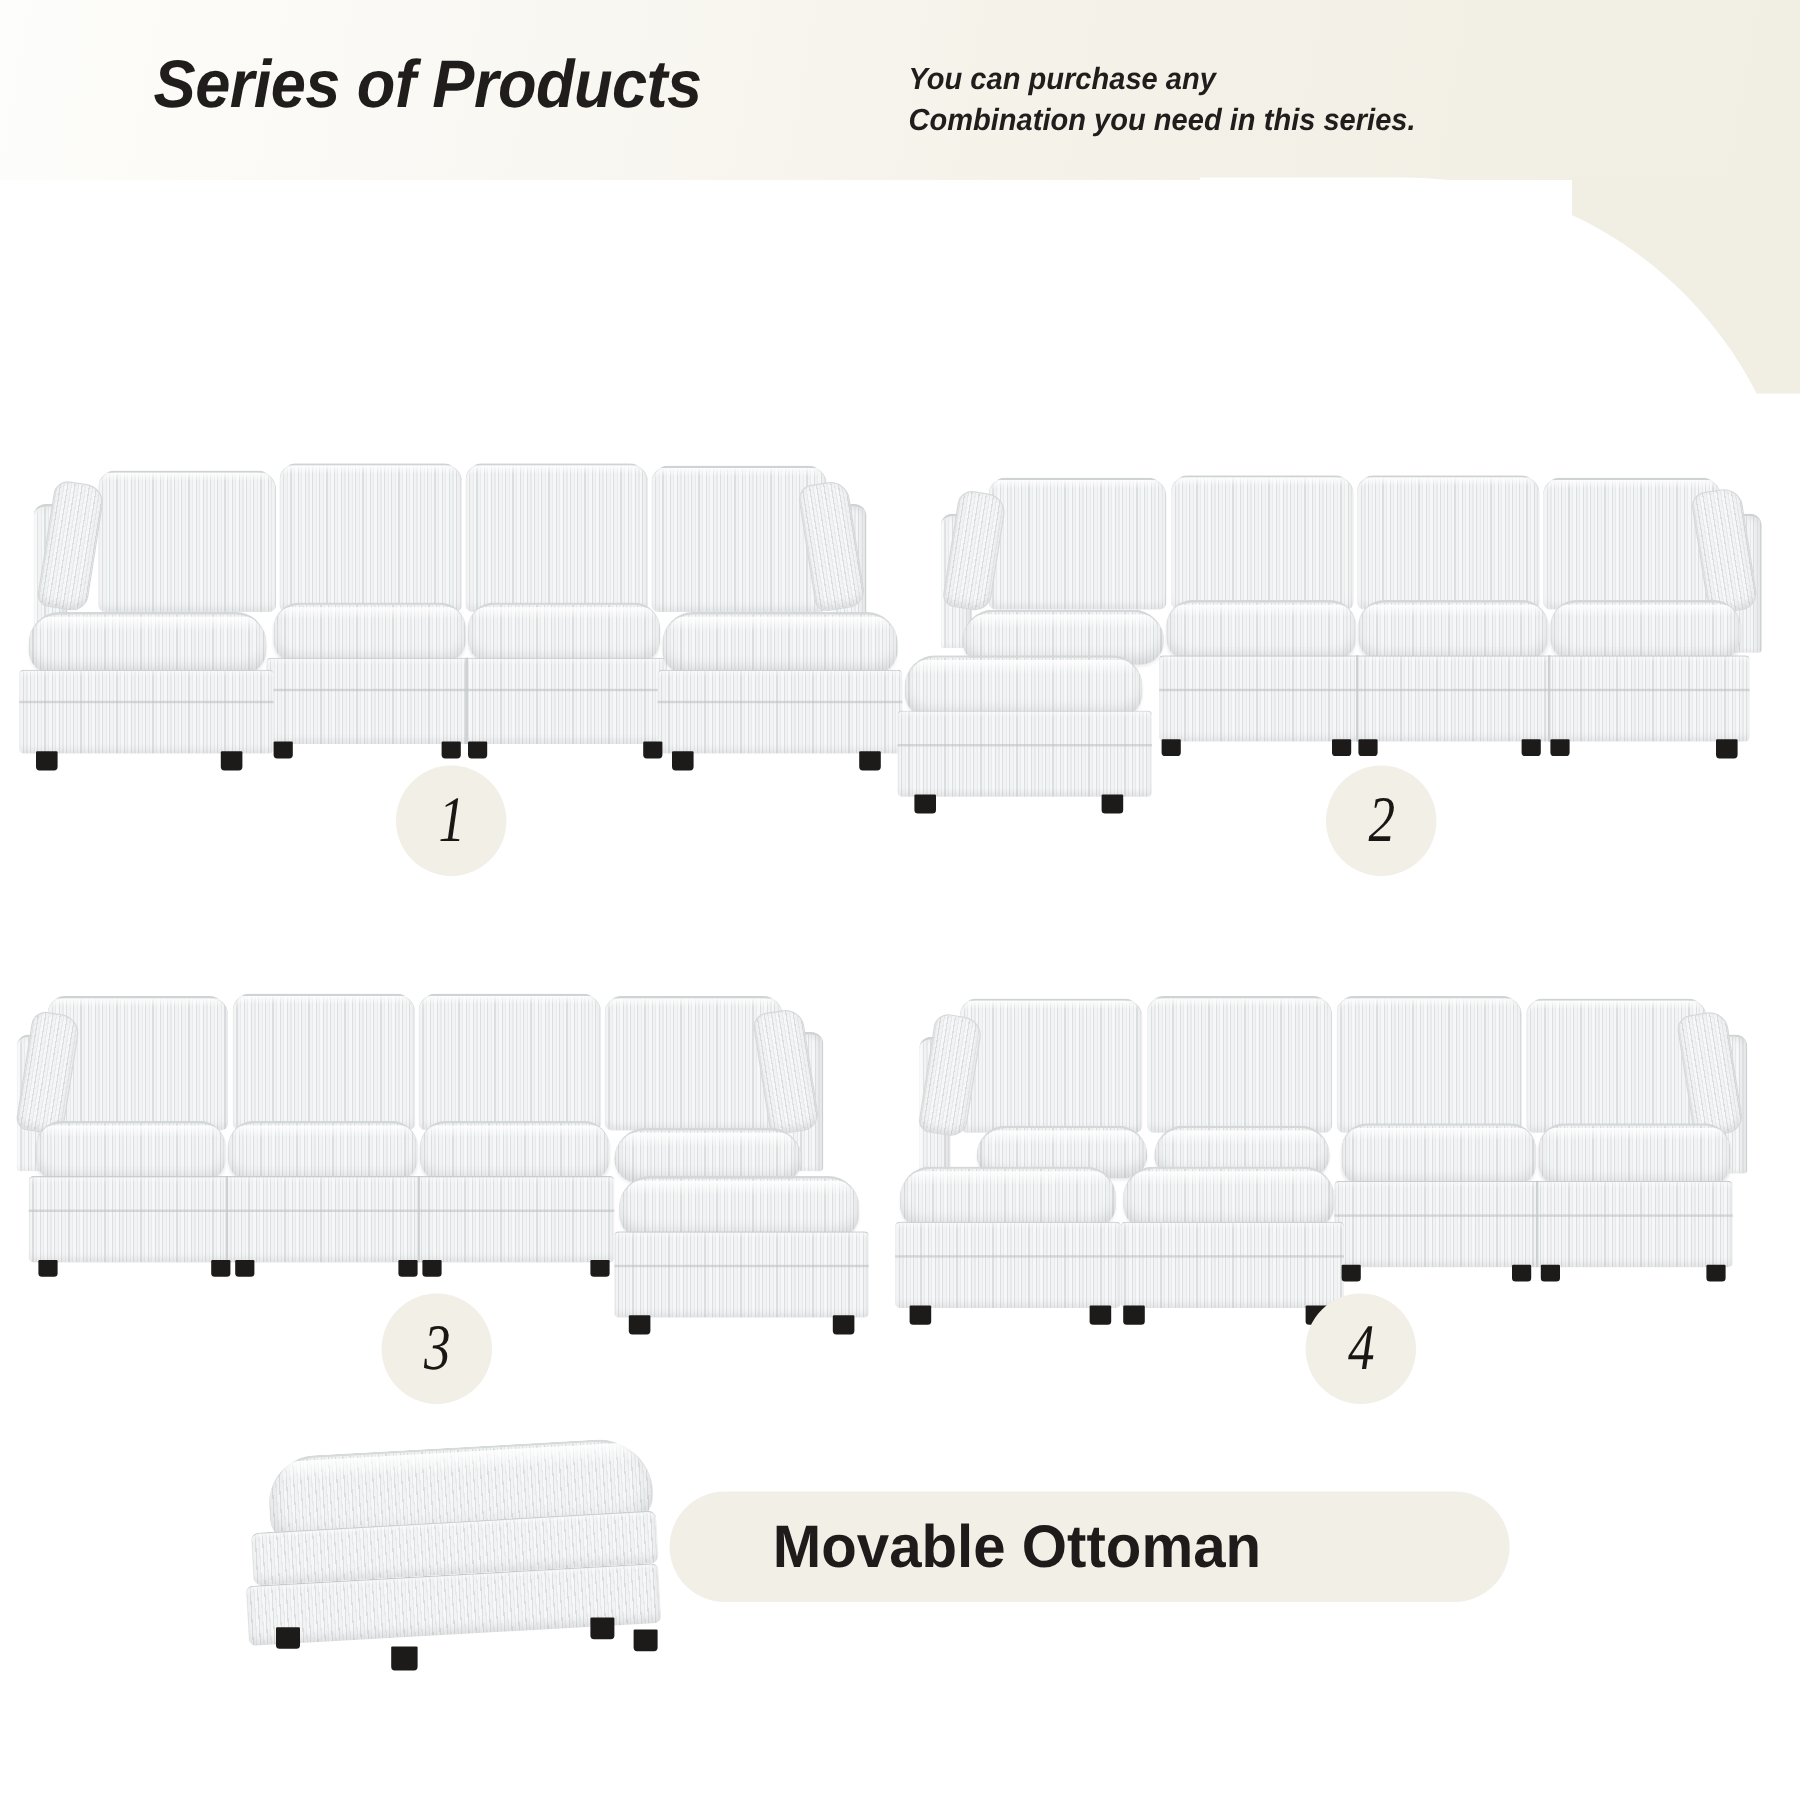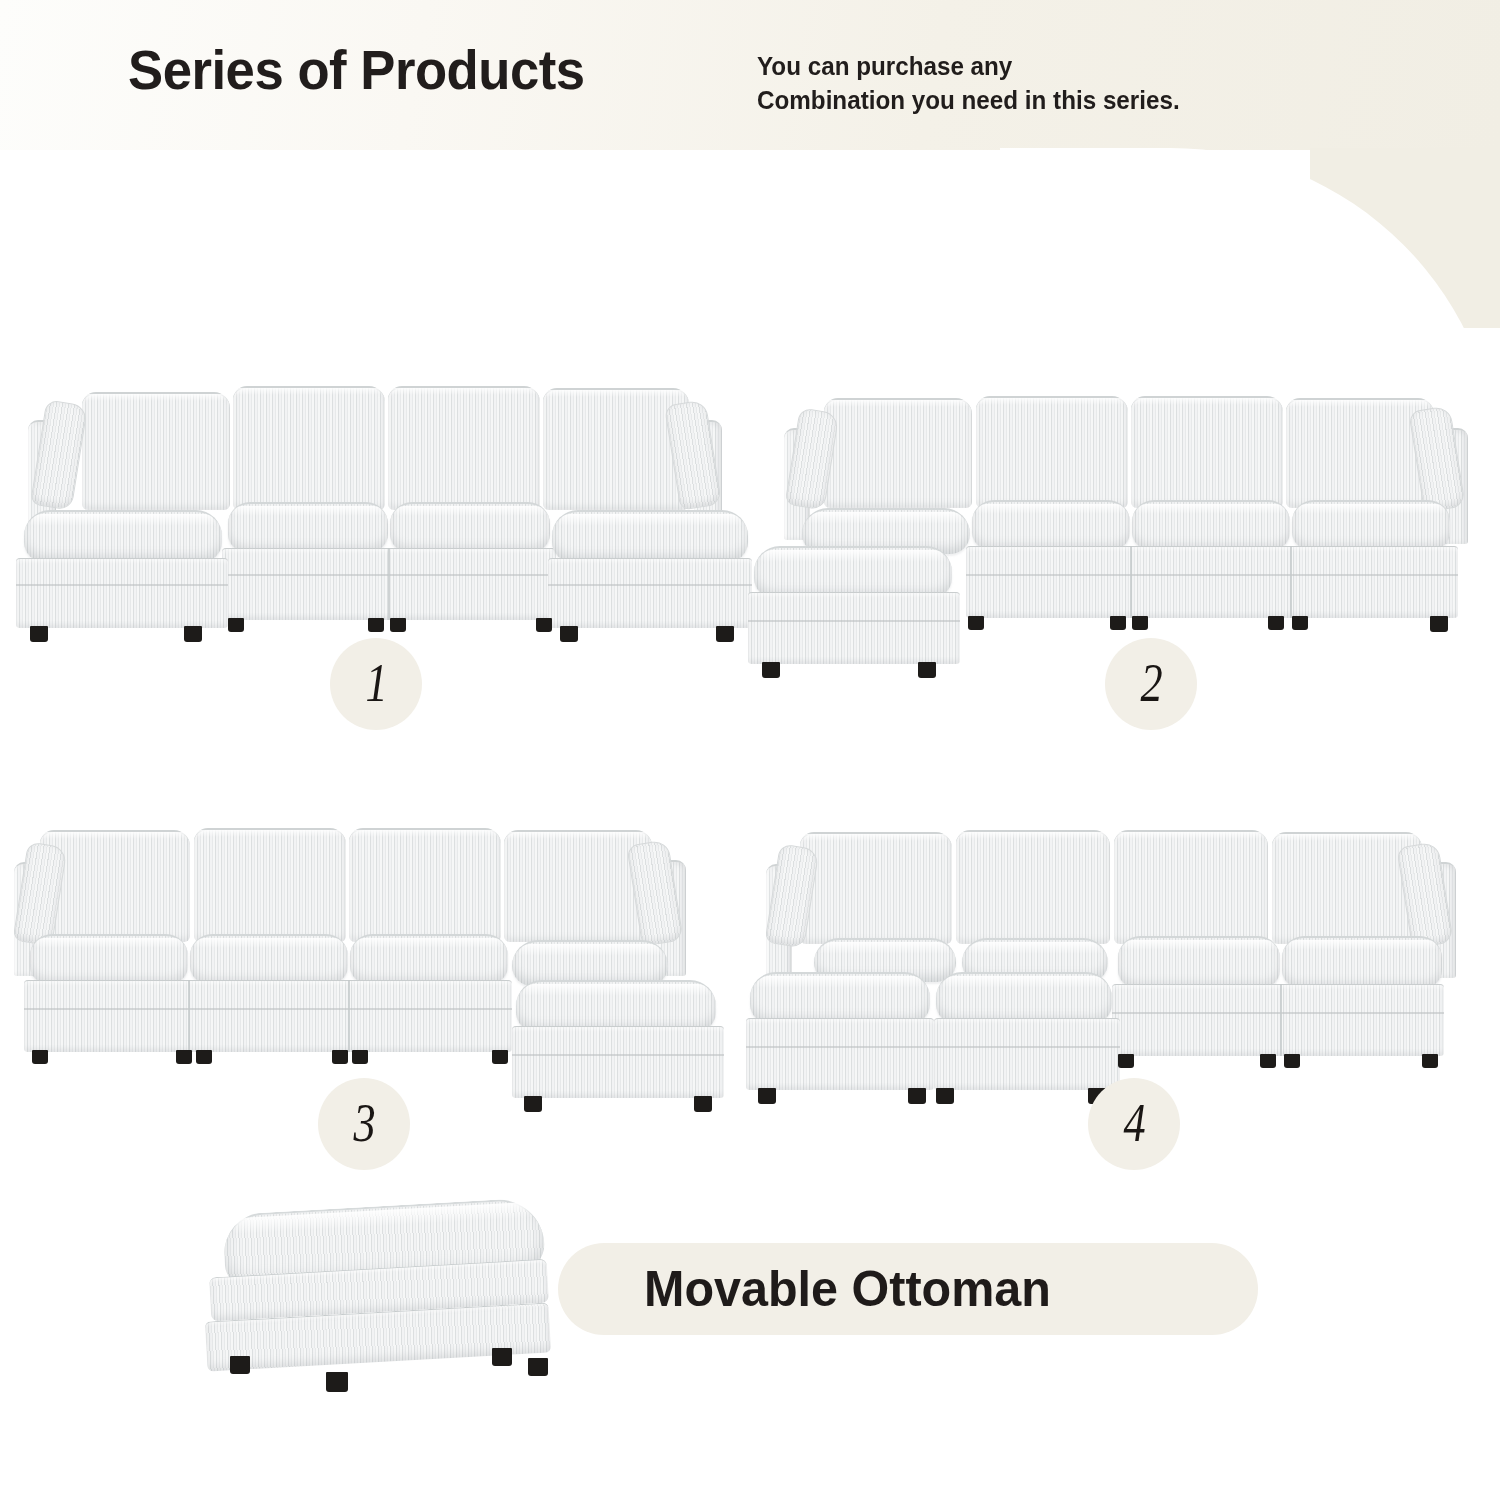--- a/index.html
+++ b/index.html
@@ -35,20 +35,21 @@
     background: #ffffff;
     border-top-right-radius: 330px;
     z-index: 2;
   }
 
   .title-row {
     position: absolute;
     left: 0; top: 0;
     width: 1236px; height: 150px;
     z-index: 5;
+    font-style: italic;
   }
   .page-title {
     position: absolute;
     left: 128px; top: 37px;
     font-size: 56px;
     font-weight: 700;
     letter-spacing: -0.5px;
     color: #211d1c;
     font-family: "Liberation Sans Narrow", "Liberation Sans", sans-serif;
     transform: scaleX(0.94);

